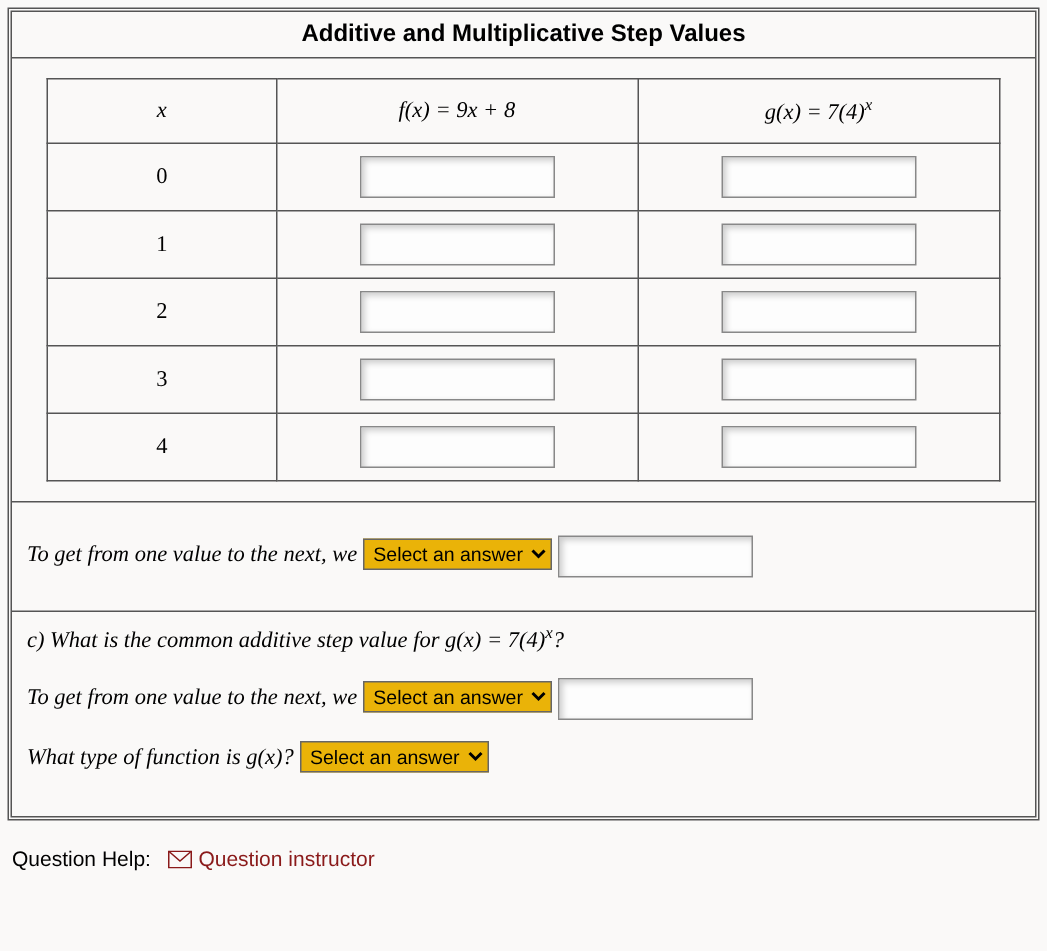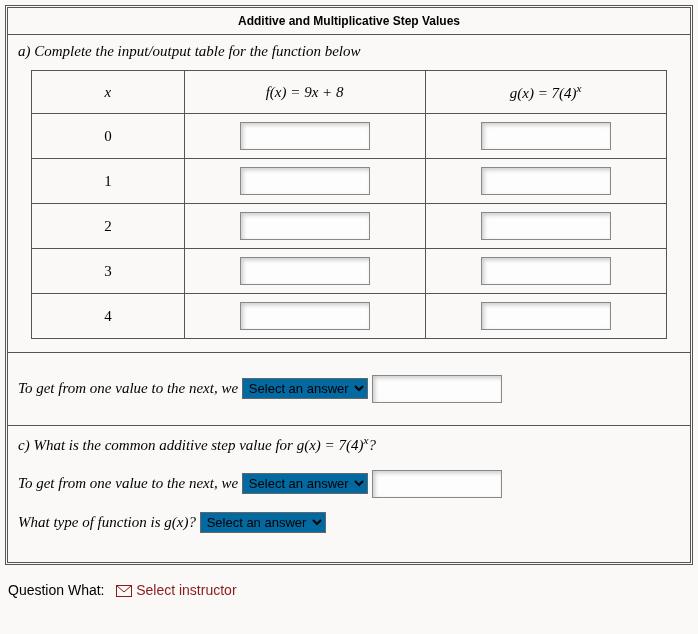--- a/index.html
+++ b/index.html
@@ -11,21 +11,21 @@
     color: #000;
     width: 698px;
   }
   .outer {
     border: 3px double #555;
     margin: 5px;
   }
   .title {
     text-align: center;
     font-weight: bold;
-    font-size: 12px;
+    font-size: 16px;
     padding: 6px 0;
     border-bottom: 1px solid #555;
     font-family: "Trebuchet MS", sans-serif;
   }
   .part {
     border-bottom: 1px solid #555;
     padding: 8px 10px;
   }
   .part:last-child {
     border-bottom: none;
@@ -62,21 +62,21 @@
     box-shadow: inset 2px 2px 4px rgba(0,0,0,0.2);
     font-family: inherit;
     font-size: 14px;
     padding: 2px 4px;
   }
   select.ans {
     font-family: Arial, sans-serif;
     font-size: 13px;
     padding: 1px 2px;
     border: 1px solid #666;
-    background: #0369a1;
+    background: #eab308;
   }
   .line {
     margin: 14px 0;
   }
   .helprow {
     padding: 12px 8px;
     font-family: "Trebuchet MS", sans-serif;
     font-size: 14px;
   }
   .helprow a {
@@ -90,21 +90,20 @@
   }
 </style>
 </head>
 <body>
 
 <div class="outer">
 
   <div class="title">Additive and Multiplicative Step Values</div>
 
   <div class="part">
-    <div class="prompt">a) Complete the input/output table for the function below</div>
     <table class="iotable">
       <tbody>
           <tr>
         <th style="width:24%"><span class="math">x</span></th>
         <th style="width:38%"><span class="math">f(x) = 9x + 8</span></th>
         <th style="width:38%">
           <span class="math"><span>g(x) = 7(4)</span><span class="sup">x</span></span>
         </th>
       </tr>
       <tr>
@@ -161,21 +160,21 @@
       <span style="font-style:italic">What type of function is </span><span class="math">g(x)</span><span style="font-style:italic">? </span>
       <select class="ans">
         <option>Select an answer</option>
       </select>
     </div>
   </div>
 
 </div>
 
 <div class="helprow">
-  <span>Question What:</span>
+  <span>Question Help:</span>
   &nbsp;
   <a href="#">
     <svg class="env" width="16" height="12" viewBox="0 0 16 12">
         <rect x="0.5" y="0.5" width="15" height="11" fill="none" stroke="#8a1a1a" stroke-width="1"></rect>
         <path d="M0.5 0.5 L8 7 L15.5 0.5" fill="none" stroke="#8a1a1a" stroke-width="1"></path>
-      </svg><span>Select instructor</span>
+      </svg><span>Question instructor</span>
   </a>
 </div>
 
 </body></html>

